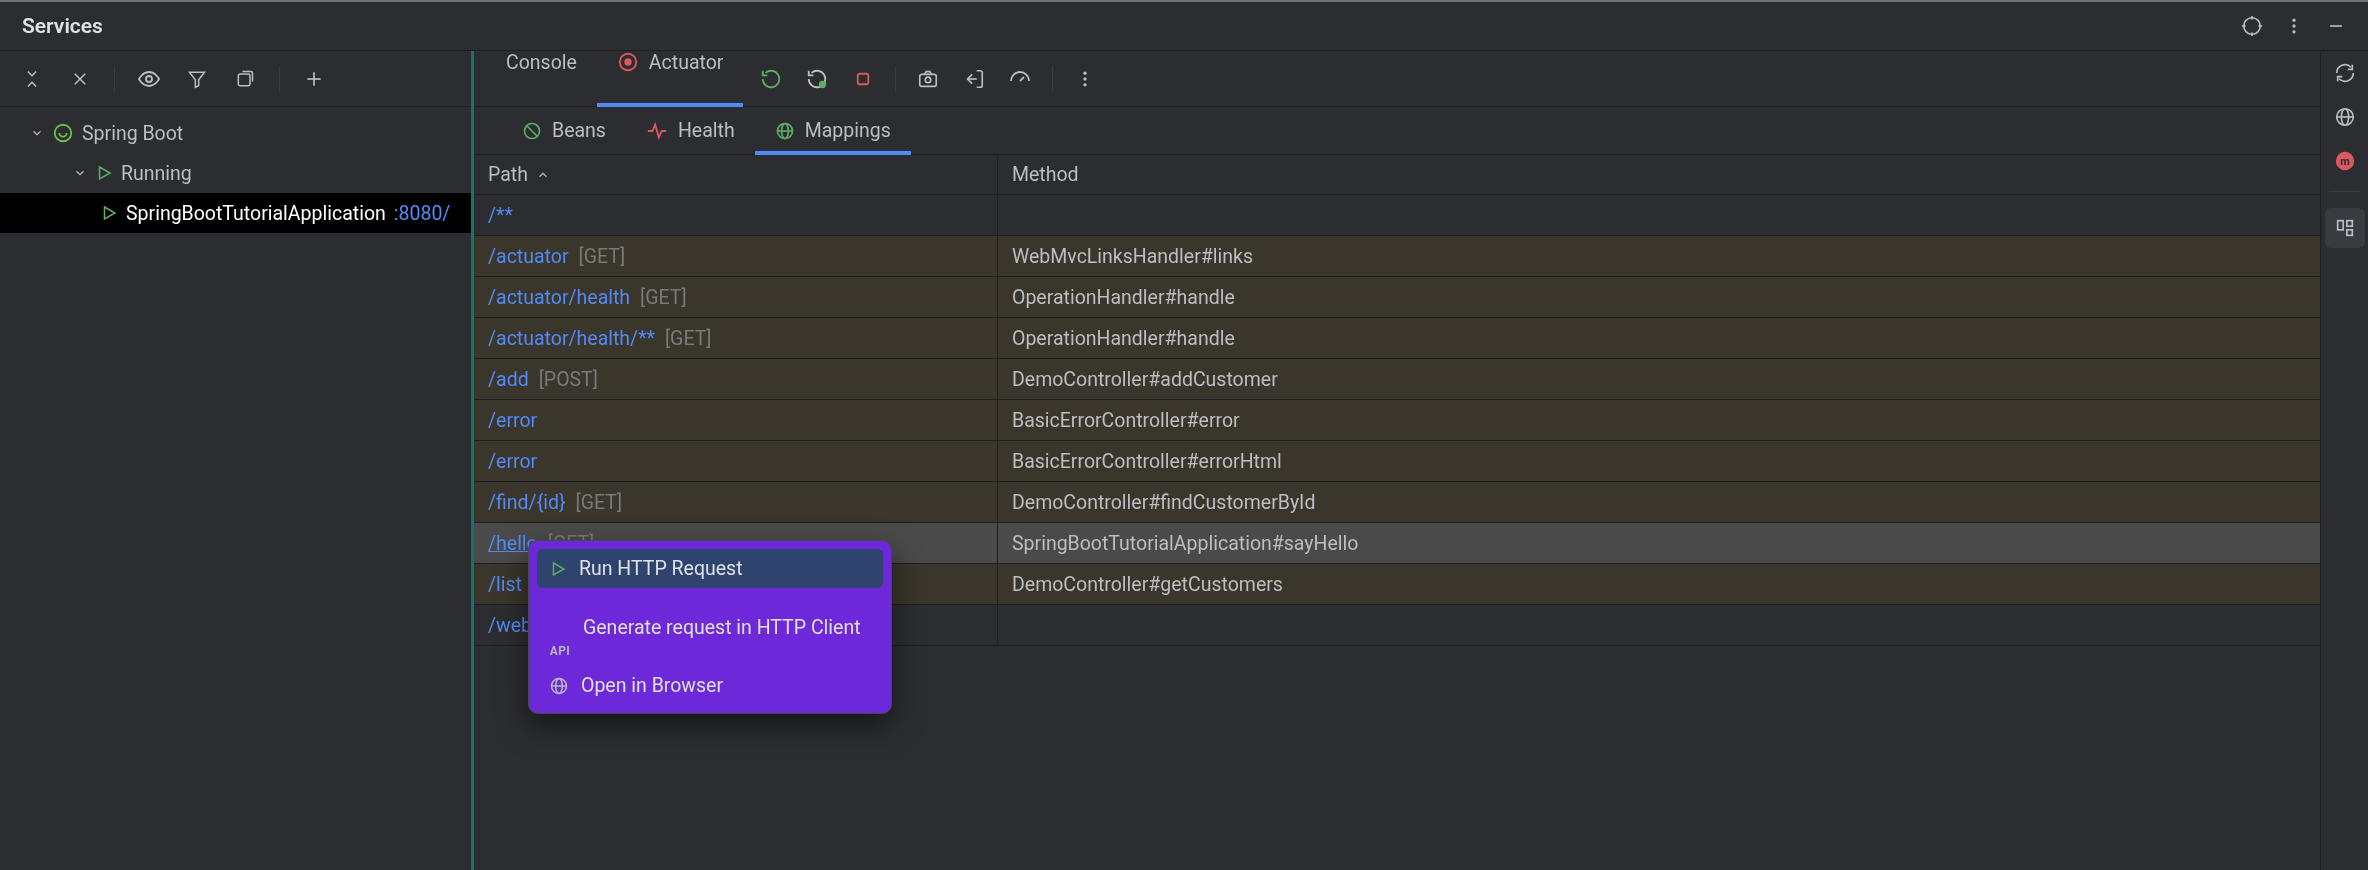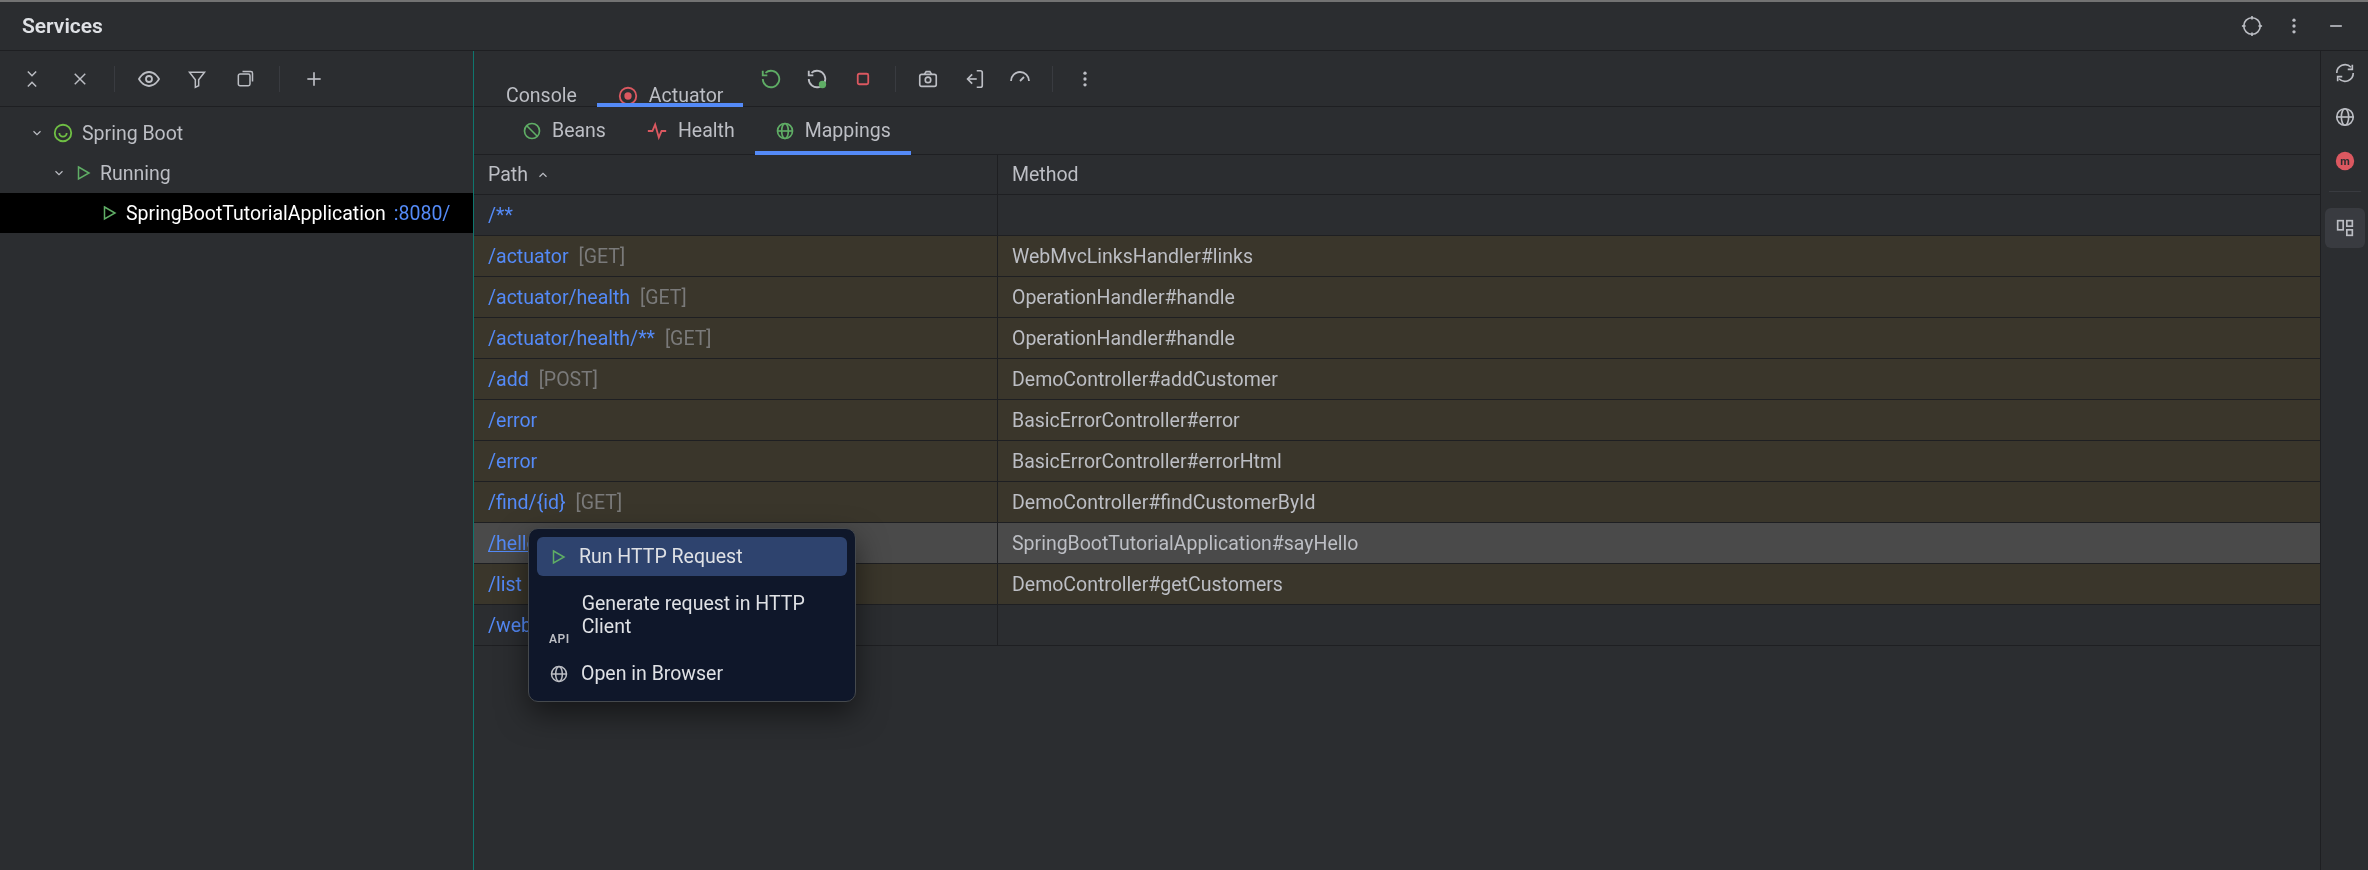--- a/index.html
+++ b/index.html
@@ -27,21 +27,21 @@
 .icon-btn { width: 28px; height: 28px; display: inline-flex; align-items: center; justify-content: center; color: #bcbec4; cursor: pointer; }
 .hr { height: 1px; background: #1e1f22; }
 
 .main {
   display: flex;
   flex: 1;
   overflow: hidden;
 }
 .left-panel {
   width: 474px;
-  border-right: 1px solid #0f766e;
+  border-right: 3px solid #0f766e;
   display: flex;
   flex-direction: column;
 }
 .left-toolbar {
   height: 56px;
   display: flex;
   align-items: center;
   padding: 0 18px;
   gap: 20px;
   border-bottom: 1px solid #1e1f22;
@@ -55,40 +55,40 @@
   align-items: center;
   padding: 5px 10px 5px 30px;
   gap: 8px;
   height: 40px;
 }
 .tree-row.sel {
   background: #000000;
   color: #fff;
 }
 .chev { width: 14px; height: 14px; display: inline-flex; align-items: center; justify-content: center; }
-.indent1 { padding-left: 52px; }
+.indent1 { padding-left: 73px; }
 .indent2 { padding-left: 100px; }
 .link { color: #548af7; }
 .right-panel {
   flex: 1;
   display: flex;
   flex-direction: column;
   overflow: hidden;
 }
 .tabs1 {
   display: flex;
   align-items: center;
   height: 56px;
   border-bottom: 1px solid #1e1f22;
   padding-left: 12px;
   gap: 0;
 }
 .tab {
   display: flex;
-  align-items: flex-end;
+  align-items: flex-start;
   gap: 10px;
   padding: 0 20px;
   height: 56px;
   position: relative;
   cursor: pointer;
 }
 .tab.active::after {
   content: '';
   position: absolute;
   left: 0; right: 0; bottom: 0;
@@ -168,23 +168,23 @@
 }
 .side-strip .active-ico {
   background: #393b40;
   border-radius: 6px;
   width: 40px; height: 40px;
   display: flex; align-items: center; justify-content: center;
 }
 .context-menu {
   position: absolute;
   left: 528px;
-  top: 528px;
-  width: 328px;
-  background: #0f172a;
+  top: 540px;
+  width: 364px;
+  background: #6d28d9;
   border: 1px solid #45494d;
   border-radius: 10px;
   padding: 8px;
   box-shadow: 0 12px 30px rgba(0,0,0,0.5);
 }
 .cm-item {
   display: flex;
   align-items: center;
   gap: 12px;
   padding: 8px 12px;

